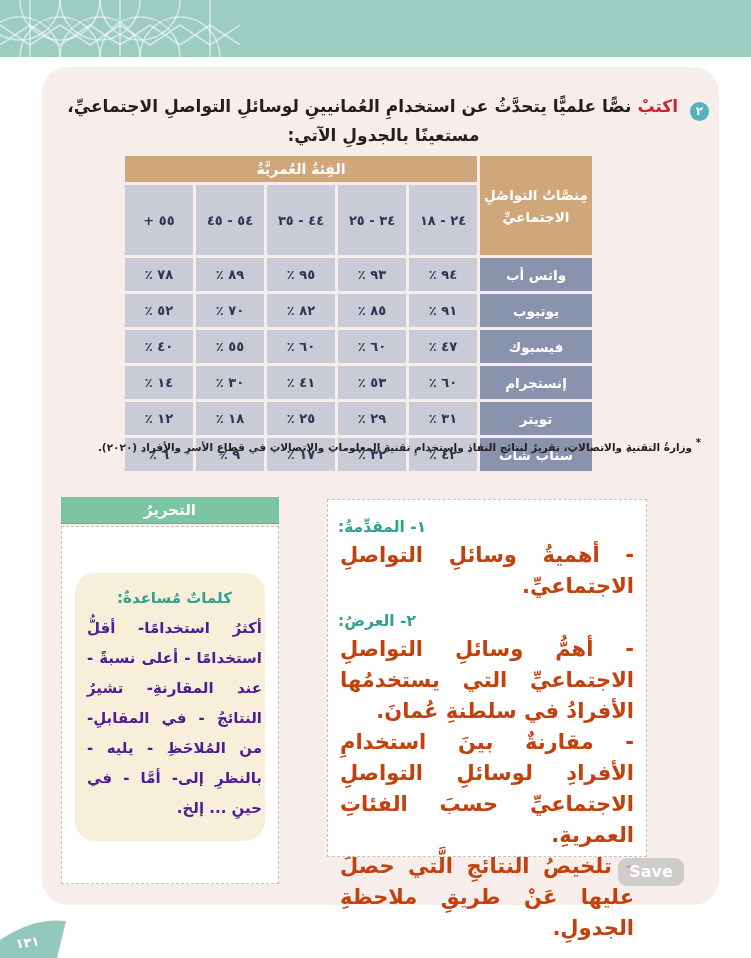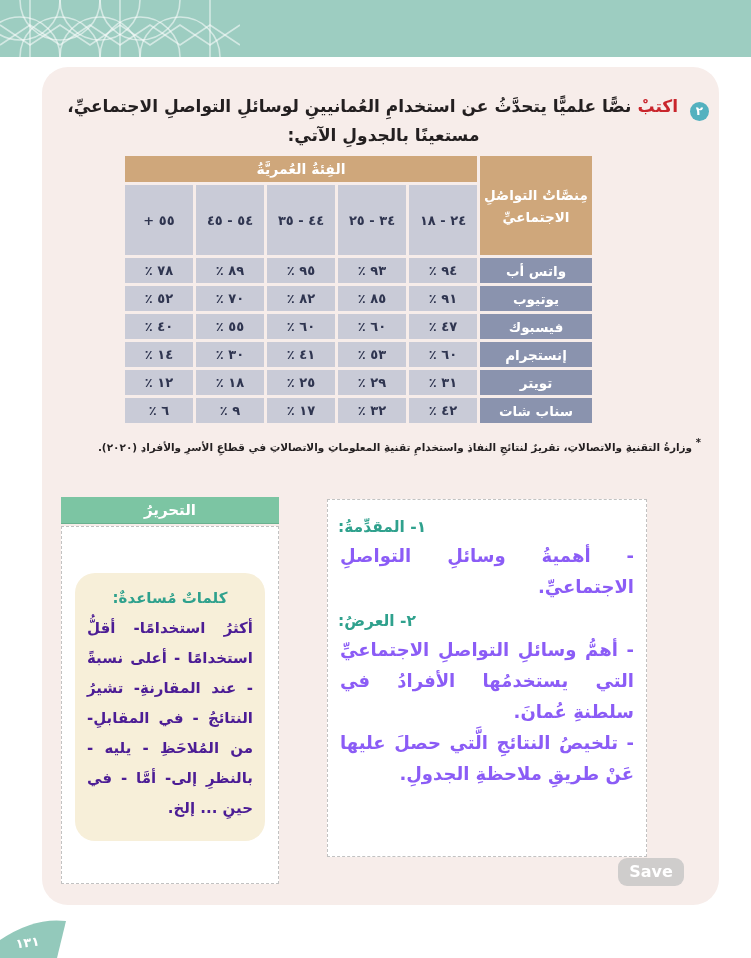--- a/index.html
+++ b/index.html
@@ -26,21 +26,21 @@
   }
   .q-keyword{color:#c9252c;}
   .q-line2{font-size:17px;font-weight:bold;color:#231f20;text-align:center;margin-top:4px;}
   
   .table-wrap{position:absolute;top:86px;left:80px;}
   table.data{border-collapse:separate;border-spacing:3px;width:473px;}
   table.data td{padding:0;text-align:center;vertical-align:middle;font-weight:bold;}
   td.corner{background:#cfa77b;color:#ffffff;width:112px;font-size:13.5px;line-height:22px;}
   td.agehdr{background:#cfa77b;color:#ffffff;height:26px;font-size:14px;}
   td.age{background:#c9cbd7;color:#2f3550;height:70px;width:68px;font-size:13px;}
-  td.val{background:#c9cbd7;color:#2f3550;height:25px;font-size:13px;}
+  td.val{background:#c9cbd7;color:#2f3550;height:33px;font-size:13px;}
   td.plat{background:#8a93ae;color:#ffffff;height:23px;font-size:13.5px;}
   
   .footnote{
     position:absolute;top:368px;left:30px;right:18px;text-align:right;
     font-size:10.5px;font-weight:bold;color:#231f20;line-height:15px;
   }
   .footnote sup{font-size:10px;}
   
   .boxes{position:absolute;top:430px;right:72px;left:15px;}
   .gbox{position:absolute;top:0;}
@@ -50,27 +50,27 @@
     height:26px;line-height:26px;background:#7cc5a3;border-bottom:1px solid #69b18f;
     color:#ffffff;text-align:center;font-size:15px;font-weight:bold;
   }
   .gbox-body{
     margin-top:2px;background:#ffffff;border:1px dashed #c2c2c2;height:358px;
     padding:8px 10px;box-sizing:border-box;
   }
   
   .sec-head{color:#2fa18d;font-size:15.5px;font-weight:bold;margin:10px 2px 4px 0;text-align:left;}
   .sec-item{
-    color:#8b5cf6;font-size:18px;font-weight:bold;line-height:31px;margin:0 2px;
+    color:#c2410c;font-size:21px;font-weight:bold;line-height:31px;margin:0 2px;
     text-align:justify;text-align-last:right;
   }
   
   .helper{
     margin:38px auto 8px auto;width:190px;background:#f7efd9;border-radius:20px;
-    padding:16px 12px 18px 12px;box-sizing:border-box;
+    padding:16px 3px 18px 12px;box-sizing:border-box;
   }
   .helper-title{color:#2fa18d;font-size:15px;font-weight:bold;text-align:center;margin-bottom:6px;}
   .helper-text{
     color:#4c1d95;font-size:15px;font-weight:bold;line-height:30px;
     text-align:justify;text-align-last:right;
   }
   
   .save-btn{
     position:absolute;left:618px;top:858px;width:66px;height:28px;
     background:rgba(196,196,196,0.8);border-radius:9px;color:#ffffff;
@@ -186,20 +186,21 @@
   </div>
 
   <div class="boxes">
 
     <div class="gbox gbox-guidelines">
       <div class="gbox-body">
         <div class="sec-head">١- المقدِّمةُ:</div>
         <div class="sec-item">- أهميةُ وسائلِ التواصلِ الاجتماعيِّ.</div>
         <div class="sec-head">٢- العرضُ:</div>
         <div class="sec-item">- أهمُّ وسائلِ التواصلِ الاجتماعيِّ التي يستخدمُها الأفرادُ في سلطنةِ عُمانَ.</div>
+        <div class="sec-item">- مقارنةٌ بينَ استخدامِ الأفرادِ لوسائلِ التواصلِ الاجتماعيِّ حسبَ الفئاتِ العمريةِ.</div>
         <div class="sec-item">- تلخيصُ النتائجِ الَّتي حصلَ عليها عَنْ طريقِ ملاحظةِ الجدولِ.</div>
       </div>
     </div>
 
     <div class="gbox gbox-editing">
       <div class="gbox-header">التحريرُ</div>
       <div class="gbox-body">
         <div class="helper">
           <div class="helper-title">كلماتٌ مُساعدةٌ:</div>
           <div class="helper-text">أكثرُ استخدامًا- أقلُّ استخدامًا - أعلى نسبةً - عند المقارنةِ- تشيرُ النتائجُ - في المقابلِ- من المُلاحَظِ - يليه - بالنظرِ إلى- أمَّا - في حينِ ... إلخ.</div>

